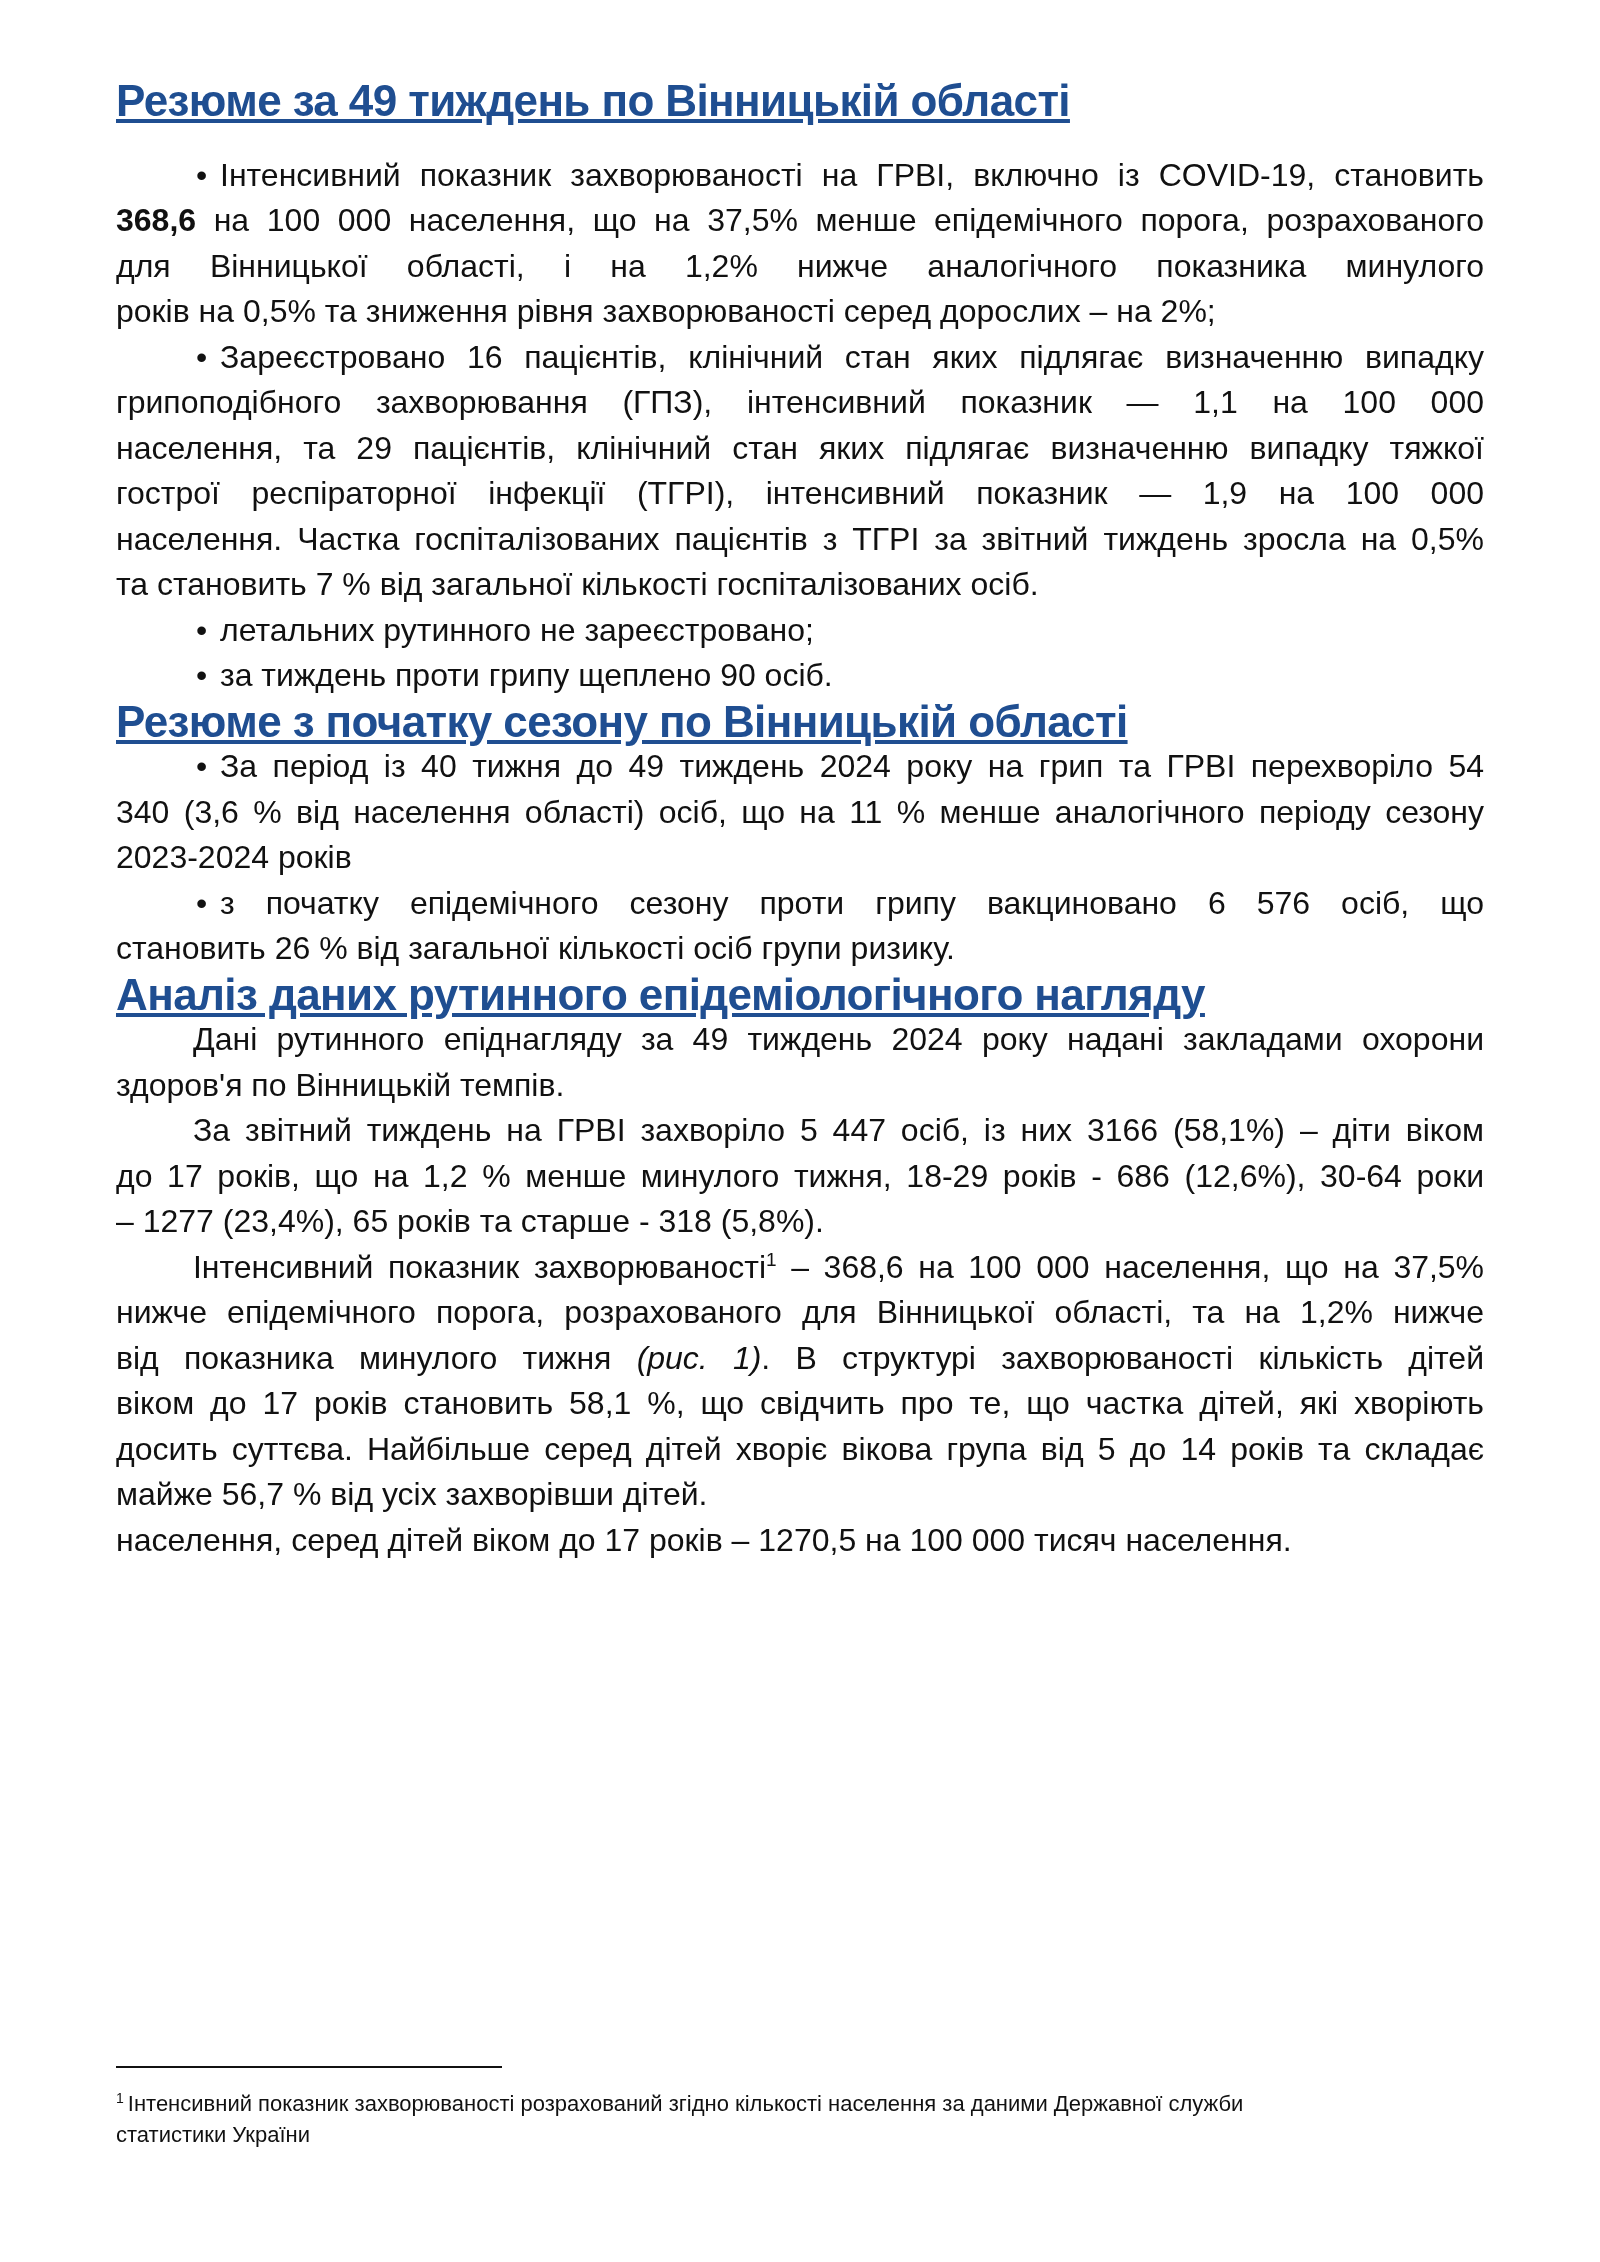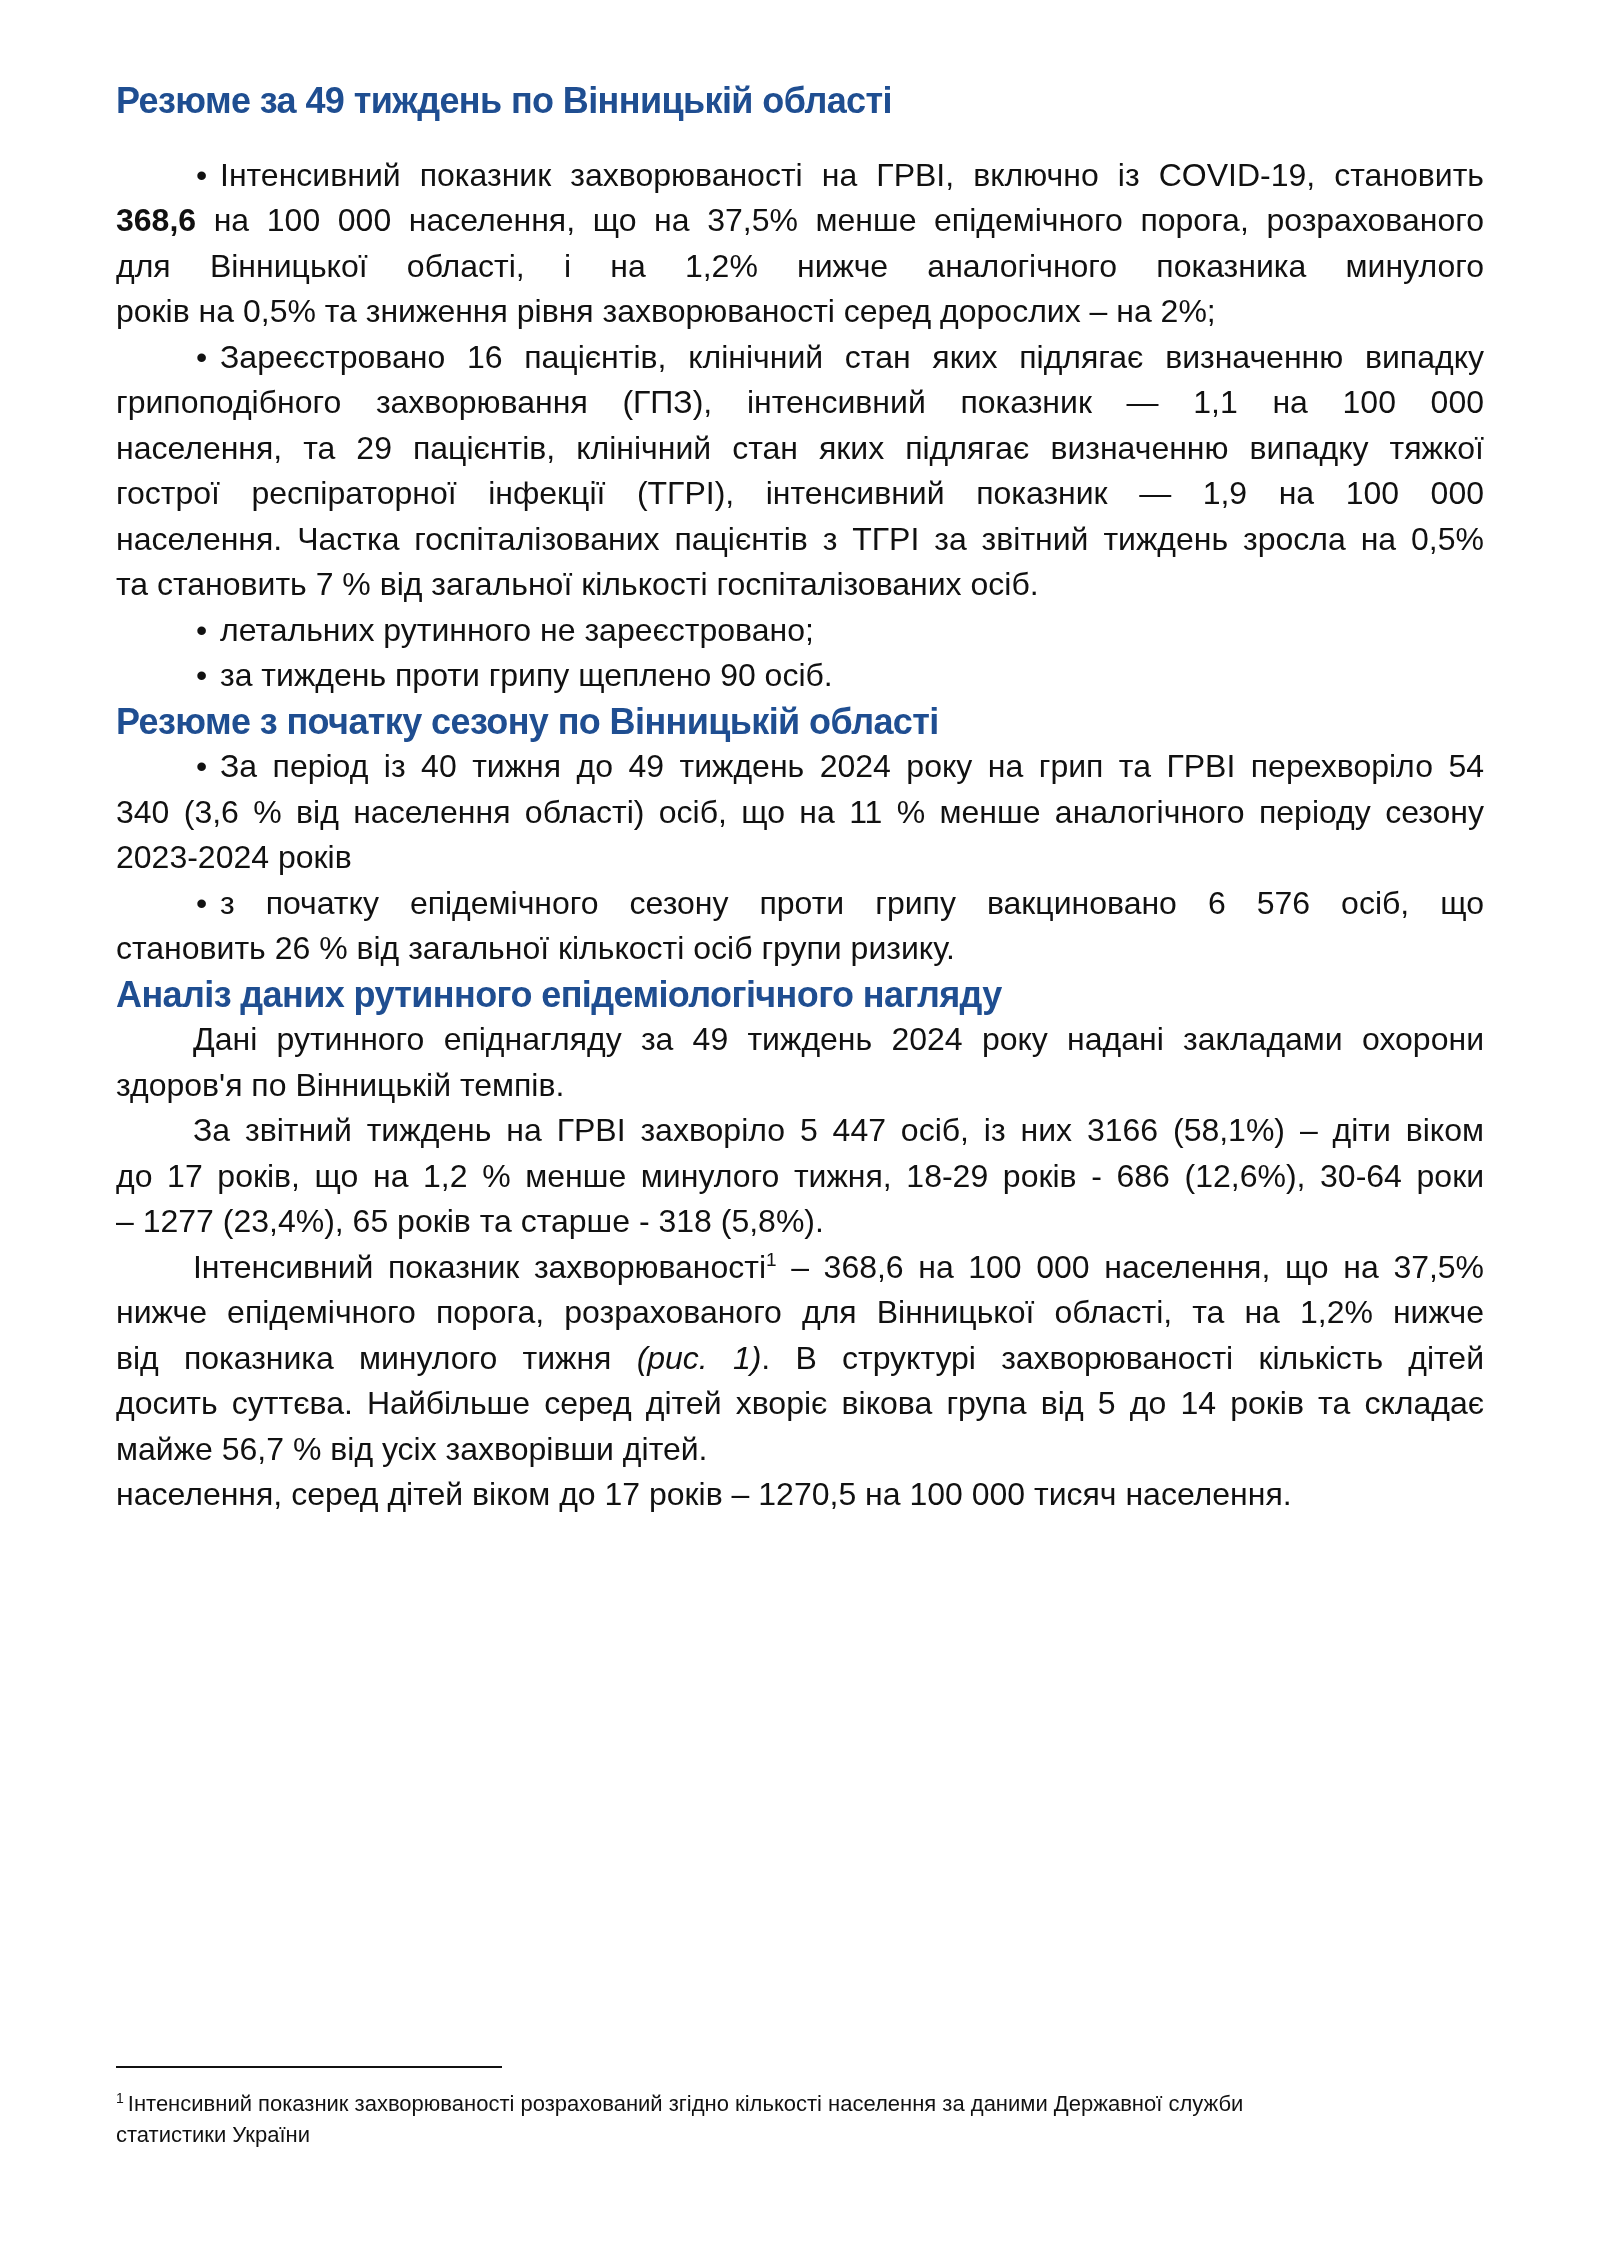--- a/index.html
+++ b/index.html
@@ -1,21 +1,21 @@
 <!DOCTYPE html>
 <html><head>
 <meta charset="utf-8">
 <style>
   html, body { margin: 0; padding: 0; background: #ffffff; }
   body { width: 1600px; height: 2262px; position: relative; overflow: hidden;
          font-family: "Liberation Sans", "DejaVu Sans", sans-serif; color: #111111; }
   .page { position: absolute; left: 0; top: 0; width: 1600px; height: 2262px; background: #fff; }
   .content { position: absolute; left: 116px; top: 78px; width: 1368px; }
-  .heading { height: 45.5px; line-height: 45.5px; font-size: 36px; font-weight: bold;
-             color: #1F4E91; white-space: nowrap; letter-spacing: -0.6px; }
+  .heading { height: 45.5px; line-height: 45.5px; font-size: 44px; font-weight: bold;
+             color: #1F4E91; white-space: nowrap; letter-spacing: -0.6px; text-decoration: underline; }
   .heading.first { margin-bottom: 29px; }
   .line { height: 45.5px; line-height: 45.5px; font-size: 32px; white-space: nowrap;
           overflow: visible; }
   .line.just { text-align: justify; text-align-last: justify; }
   .line.bul-first { padding-left: 80px; }
   .line.par-first { padding-left: 77px; }
   .bullet { display: inline-block; width: 24px; }
   .b { font-weight: bold; }
   .i { font-style: italic; }
   .sup { font-size: 19px; vertical-align: 12px; line-height: 0; }
@@ -74,20 +74,21 @@
     <div>
       <div class="line just par-first fit">За звітний тиждень на ГРВІ захворіло 5 447 осіб, із них 3166 (58,1%) – діти віком</div>
       <div class="line just fit">до 17 років, що на 1,2 % менше минулого тижня, 18-29 років - 686 (12,6%), 30-64 роки</div>
       <div class="line fit">– 1277 (23,4%), 65 років та старше - 318 (5,8%).</div>
     </div>
 
     <div>
       <div class="line just par-first fit" style="letter-spacing: -0.0258413px;"><span>Інтенсивний показник захворюваності</span><span class="sup">1</span><span> – 368,6 на 100 000 населення, що на 37,5%</span></div>
       <div class="line just fit">нижче епідемічного порога, розрахованого для Вінницької області, та на 1,2% нижче</div>
       <div class="line just fit" style="letter-spacing: -0.0250772px;"><span>від показника минулого тижня </span><span class="i">(рис. 1)</span><span>. В структурі захворюваності кількість дітей</span></div>
+      <div class="line just fit">віком до 17 років становить 58,1 %, що свідчить про те, що частка дітей, які хворіють</div>
       <div class="line just fit">досить суттєва. Найбільше серед дітей хворіє вікова група від 5 до 14 років та складає</div>
       <div class="line fit">майже 56,7 % від усіх захворівши дітей.</div>
     </div>
 
     <div>
       <div class="line fit">населення, серед дітей віком до 17 років – 1270,5 на 100 000 тисяч населення.</div>
     </div>
   </div>
 
   <div class="fn-rule"></div>

